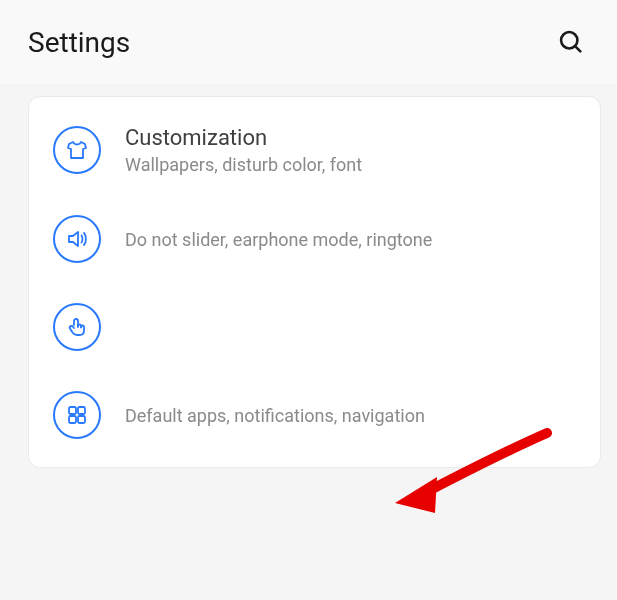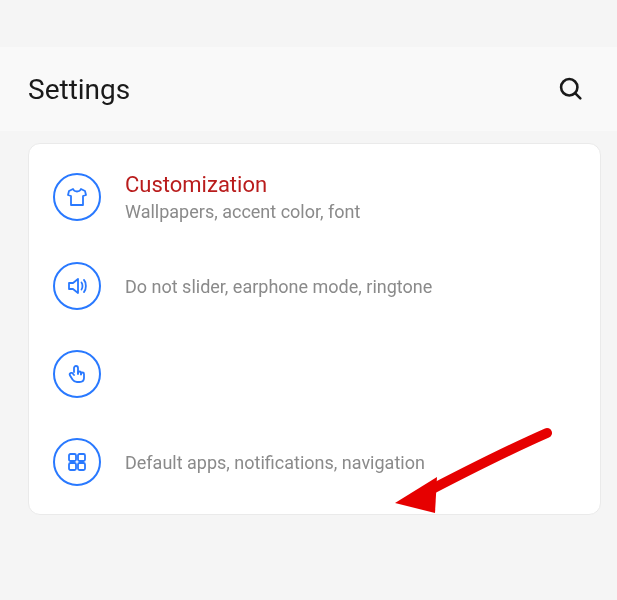--- a/index.html
+++ b/index.html
@@ -13,21 +13,20 @@
       width: 617px;
       height: 600px;
       overflow: hidden;
     }
     .header {
       display: flex;
       align-items: center;
       justify-content: space-between;
       padding: 24px 28px 24px 28px;
       background: #f9f9f9;
-      margin-top: 47px;
     }
     .header-title {
       font-size: 28px;
       font-weight: 400;
       color: #1a1a1a;
     }
     .search-btn {
       width: 36px;
       height: 36px;
       display: flex;
@@ -63,21 +62,21 @@
     .icon-circle svg {
       width: 24px;
       height: 24px;
     }
     .setting-text {
       flex: 1;
     }
     .setting-title {
       font-size: 22px;
       font-weight: 400;
-      color: #b91c1c;
+      color: #404040;
       margin-bottom: 4px;
     }
     .setting-subtitle {
       font-size: 18px;
       color: #8a8a8a;
       font-weight: 400;
     }
     .arrow-annotation {
       position: absolute;
       right: 60px;
@@ -101,21 +100,21 @@
 <div class="card">
 
   <div class="setting-item">
     <div class="icon-circle">
       <svg viewBox="0 0 24 24" fill="none" stroke="#2979ff" stroke-width="1.8" stroke-linecap="round" stroke-linejoin="round">
         <path d="M8 4 L4 6 L3 10 L6 11 L6 20 L18 20 L18 11 L21 10 L20 6 L16 4 C16 4 15 6.5 12 6.5 C9 6.5 8 4 8 4 Z"></path>
       </svg>
     </div>
     <div class="setting-text">
       <div class="setting-title">Customization</div>
-      <div class="setting-subtitle">Wallpapers, accent color, font</div>
+      <div class="setting-subtitle">Wallpapers, disturb color, font</div>
     </div>
   </div>
 
   <div class="setting-item">
     <div class="icon-circle">
       <svg viewBox="0 0 24 24" fill="none" stroke="#2979ff" stroke-width="1.8" stroke-linecap="round" stroke-linejoin="round">
         <path d="M4 9 L4 15 L8 15 L13 19 L13 5 L8 9 Z"></path>
         <path d="M16.5 8.5 C17.8 10 17.8 14 16.5 15.5"></path>
         <path d="M19 6 C21.5 8.5 21.5 15.5 19 18"></path>
       </svg>

